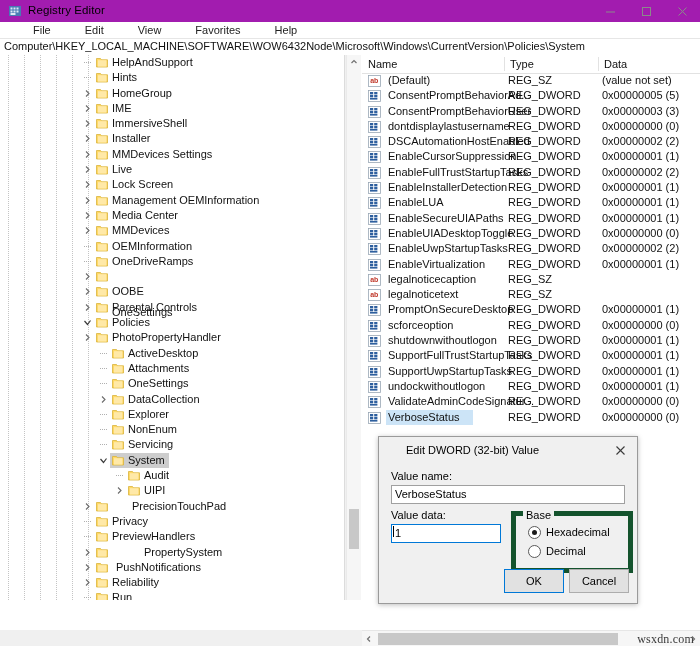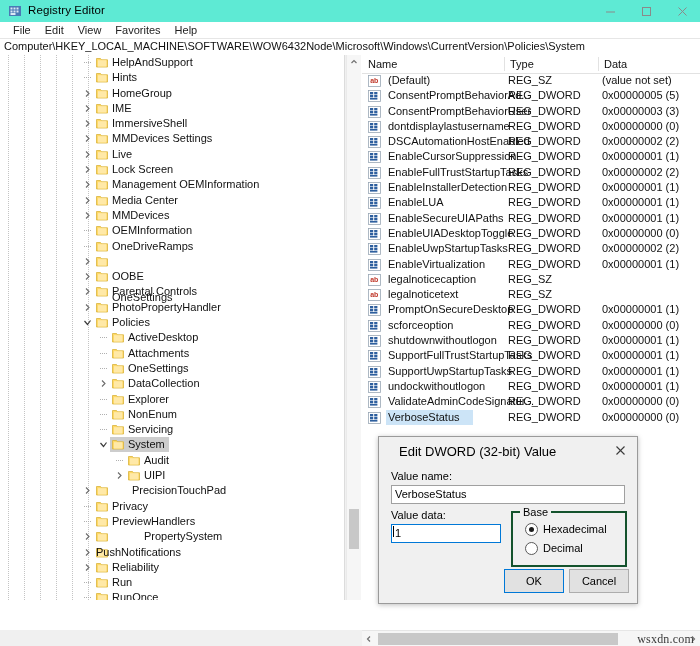--- a/index.html
+++ b/index.html
@@ -6,30 +6,30 @@
   body{
     width:700px;height:646px;overflow:hidden;
     background:#ffffff;
     font-family:"Liberation Sans","DejaVu Sans",sans-serif;
     font-size:11px;color:#000;
     -webkit-font-smoothing:antialiased;
   }
   .app{position:relative;width:700px;height:646px;background:#f0f0f0;}
 
   
-  .titlebar{position:absolute;left:0;top:0;width:700px;height:22px;background:#5eead4;}
+  .titlebar{position:absolute;left:0;top:0;width:700px;height:22px;background:#a21caf;}
   .tb-icon{position:absolute;left:8px;top:4px;width:14px;height:14px;}
   .tb-title{position:absolute;left:28px;top:4px;font-size:11.5px;color:#000;letter-spacing:.1px;}
   .tb-btns{position:absolute;right:0;top:0;height:22px;display:flex;}
   .tb-btn{width:36px;height:22px;display:flex;align-items:center;justify-content:center;color:#666;font-size:11px;}
   .tb-btn svg{display:block;}
 
   
   .menubar{position:absolute;left:0;top:22px;width:700px;height:16px;background:#ffffff;display:flex;align-items:center;padding-left:6px;}
-  .menuitem{padding:0 7px;font-size:11px;color:#222;line-height:16px;}
+  .menuitem{padding:0 7px;font-size:11px;color:#222;line-height:16px;margin-left:20px;}
 
   
   .addrbar{position:absolute;left:0;top:38px;width:700px;height:16px;background:#ffffff;border-top:1px solid #e6e6e6;border-bottom:1px solid #cfcfcf;}
   .addrtext{position:absolute;left:4px;top:1px;font-size:11px;color:#111;white-space:nowrap;}
 
   
   .panes{position:absolute;left:0;top:55px;width:700px;height:575px;background:#fff;}
   .pane-left{position:absolute;left:0;top:0;width:344px;height:575px;background:#fff;overflow:hidden;border-right:1px solid #dcdcdc;}
   .pane-right{position:absolute;left:362px;top:0;width:338px;height:575px;background:#fff;overflow:hidden;}
   .splitter{position:absolute;left:345px;top:0;width:16px;height:575px;background:#f0f0f0;}
@@ -72,26 +72,26 @@
 
   .statusstrip{position:absolute;left:0;top:630px;width:362px;height:16px;background:#f0f0f0;}
   .leftfoot{position:absolute;left:0;top:600px;width:362px;height:30px;background:#fff;}
 
   
   .watermark{position:absolute;right:6px;top:632px;font-size:12px;color:#3a3a3a;font-family:"Liberation Serif","DejaVu Serif",serif;letter-spacing:.2px;}
 
   
   .dialog{position:absolute;left:378px;top:436px;width:258px;height:166px;background:#f0f0f0;border:1px solid #9a9a9a;box-shadow:0 1px 5px rgba(0,0,0,.25);}
   .dlg-title{position:absolute;left:0;top:0;width:258px;height:28px;background:#f0f0f0;}
-  .dlg-title .t{position:absolute;left:20px;top:7px;font-size:13px;color:#000;}
+  .dlg-title .t{position:absolute;left:27px;top:7px;font-size:11px;color:#000;}
   .dlg-close{position:absolute;right:0;top:0;width:34px;height:26px;display:flex;align-items:center;justify-content:center;color:#333;}
   .lbl-s{position:absolute;font-size:11px;color:#000;}
   .tbox{position:absolute;background:#fff;border:1px solid #a0a0a0;}
   .tbox .v{position:absolute;left:3px;top:2px;font-size:11px;color:#000;}
-  .group{position:absolute;border:2px solid #14532d;}
+  .group{position:absolute;border:5px solid #14532d;}
   .group .gt{position:absolute;left:7px;top:-7px;background:#f0f0f0;padding:0 3px;font-size:11px;color:#000;}
   .radio{position:absolute;display:flex;align-items:flex-start;}
   .radio .dot{width:11px;height:11px;border:1px solid #5a5a5a;border-radius:50%;background:#fff;position:relative;}
   .radio .dot.on::after{content:"";position:absolute;left:2.5px;top:2.5px;width:5px;height:5px;border-radius:50%;background:#1b1b1b;}
   .radio .rl{margin-left:5px;font-size:11px;color:#000;}
   .btn{position:absolute;height:22px;background:#e1e1e1;border:1px solid #adadad;display:flex;align-items:center;justify-content:center;font-size:11px;color:#000;}
   .btn.def{border:1px solid #0078d7;background:#e1e1e1;}
   .caret{display:inline-block;width:1px;height:11px;background:#000;vertical-align:-2px;margin-left:1px;}
 </style>
 </head>
@@ -210,20 +210,32 @@
           <div class="trow">
             <span class="chev" style="left:83px;">
               <svg width="9" height="9" viewBox="0 0 9 9">
                 <polyline points="3,1.5 6,4.5 3,7.5" fill="none" stroke="#6b6b6b" stroke-width="1.1"></polyline>
               </svg>
             </span>
             <span class="folder" style="left:96px;"><svg width="12" height="11" viewBox="0 0 12 11">
                 <path d="M0.5 1.5 h4 l1 1.3 h6 v7.2 h-11 z" fill="#ffd966" stroke="#d9b43c" stroke-width="0.8"></path>
                 <rect x="2" y="3.2" width="8.4" height="6.4" fill="#ffe9a8" stroke="none"></rect>
               </svg></span>
+            <span class="lbl" style="left:112px;">Installer</span>
+          </div>
+          <div class="trow">
+            <span class="chev" style="left:83px;">
+              <svg width="9" height="9" viewBox="0 0 9 9">
+                <polyline points="3,1.5 6,4.5 3,7.5" fill="none" stroke="#6b6b6b" stroke-width="1.1"></polyline>
+              </svg>
+            </span>
+            <span class="folder" style="left:96px;"><svg width="12" height="11" viewBox="0 0 12 11">
+                <path d="M0.5 1.5 h4 l1 1.3 h6 v7.2 h-11 z" fill="#ffd966" stroke="#d9b43c" stroke-width="0.8"></path>
+                <rect x="2" y="3.2" width="8.4" height="6.4" fill="#ffe9a8" stroke="none"></rect>
+              </svg></span>
             <span class="lbl" style="left:112px;">MMDevices Settings</span>
           </div>
           <div class="trow">
             <span class="chev" style="left:83px;">
               <svg width="9" height="9" viewBox="0 0 9 9">
                 <polyline points="3,1.5 6,4.5 3,7.5" fill="none" stroke="#6b6b6b" stroke-width="1.1"></polyline>
               </svg>
             </span>
             <span class="folder" style="left:96px;"><svg width="12" height="11" viewBox="0 0 12 11">
                 <path d="M0.5 1.5 h4 l1 1.3 h6 v7.2 h-11 z" fill="#ffd966" stroke="#d9b43c" stroke-width="0.8"></path>
@@ -327,40 +339,40 @@
             </span>
             <span class="folder" style="left:96px;"><svg width="12" height="11" viewBox="0 0 12 11">
                 <path d="M0.5 1.5 h4 l1 1.3 h6 v7.2 h-11 z" fill="#ffd966" stroke="#d9b43c" stroke-width="0.8"></path>
                 <rect x="2" y="3.2" width="8.4" height="6.4" fill="#ffe9a8" stroke="none"></rect>
               </svg></span>
             <span class="lbl" style="left:112px;">Parental Controls</span>
           </div>
           <div class="trow">
             <span class="chev" style="left:83px;">
               <svg width="9" height="9" viewBox="0 0 9 9">
+                <polyline points="1.5,3 4.5,6.5 7.5,2.5" fill="none" stroke="#3a3a3a" stroke-width="1.2"></polyline>
+              </svg>
+            </span>
+            <span class="folder" style="left:96px;"><svg width="12" height="11" viewBox="0 0 12 11">
+                <path d="M0.5 1.5 h4 l1 1.3 h6 v7.2 h-11 z" fill="#ffd966" stroke="#d9b43c" stroke-width="0.8"></path>
+                <rect x="2" y="3.2" width="8.4" height="6.4" fill="#ffe9a8" stroke="none"></rect>
+              </svg></span>
+            <span class="lbl" style="left:112px;">Policies</span>
+          </div>
+          <div class="trow">
+            <span class="chev" style="left:83px;">
+              <svg width="9" height="9" viewBox="0 0 9 9">
                 <polyline points="3,1.5 6,4.5 3,7.5" fill="none" stroke="#6b6b6b" stroke-width="1.1"></polyline>
               </svg>
             </span>
             <span class="folder" style="left:96px;"><svg width="12" height="11" viewBox="0 0 12 11">
                 <path d="M0.5 1.5 h4 l1 1.3 h6 v7.2 h-11 z" fill="#ffd966" stroke="#d9b43c" stroke-width="0.8"></path>
                 <rect x="2" y="3.2" width="8.4" height="6.4" fill="#ffe9a8" stroke="none"></rect>
               </svg></span>
             <span class="lbl" style="left:112px;">PhotoPropertyHandler</span>
-          </div>
-          <div class="trow">
-            <span class="chev" style="left:83px;">
-              <svg width="9" height="9" viewBox="0 0 9 9">
-                <polyline points="1.5,3 4.5,6.5 7.5,2.5" fill="none" stroke="#3a3a3a" stroke-width="1.2"></polyline>
-              </svg>
-            </span>
-            <span class="folder" style="left:96px;"><svg width="12" height="11" viewBox="0 0 12 11">
-                <path d="M0.5 1.5 h4 l1 1.3 h6 v7.2 h-11 z" fill="#ffd966" stroke="#d9b43c" stroke-width="0.8"></path>
-                <rect x="2" y="3.2" width="8.4" height="6.4" fill="#ffe9a8" stroke="none"></rect>
-              </svg></span>
-            <span class="lbl" style="left:112px;">Policies</span>
           </div>
           <div class="trow">
             <div class="dash" style="left:100px;"></div>
             <span class="folder" style="left:112px;"><svg width="12" height="11" viewBox="0 0 12 11">
                 <path d="M0.5 1.5 h4 l1 1.3 h6 v7.2 h-11 z" fill="#ffd966" stroke="#d9b43c" stroke-width="0.8"></path>
                 <rect x="2" y="3.2" width="8.4" height="6.4" fill="#ffe9a8" stroke="none"></rect>
               </svg></span>
             <span class="lbl" style="left:128px;">ActiveDesktop</span>
           </div>
           <div class="trow">
@@ -491,21 +503,21 @@
           <div class="trow">
             <span class="chev" style="left:83px;">
               <svg width="9" height="9" viewBox="0 0 9 9">
                 <polyline points="3,1.5 6,4.5 3,7.5" fill="none" stroke="#6b6b6b" stroke-width="1.1"></polyline>
               </svg>
             </span>
             <span class="folder" style="left:96px;"><svg width="12" height="11" viewBox="0 0 12 11">
                 <path d="M0.5 1.5 h4 l1 1.3 h6 v7.2 h-11 z" fill="#ffd966" stroke="#d9b43c" stroke-width="0.8"></path>
                 <rect x="2" y="3.2" width="8.4" height="6.4" fill="#ffe9a8" stroke="none"></rect>
               </svg></span>
-            <span class="lbl" style="left:96px;">PushNotifications</span>
+            <span class="lbl" style="left:116px;">PushNotifications</span>
           </div>
           <div class="trow">
             <span class="chev" style="left:83px;">
               <svg width="9" height="9" viewBox="0 0 9 9">
                 <polyline points="3,1.5 6,4.5 3,7.5" fill="none" stroke="#6b6b6b" stroke-width="1.1"></polyline>
               </svg>
             </span>
             <span class="folder" style="left:96px;"><svg width="12" height="11" viewBox="0 0 12 11">
                 <path d="M0.5 1.5 h4 l1 1.3 h6 v7.2 h-11 z" fill="#ffd966" stroke="#d9b43c" stroke-width="0.8"></path>
                 <rect x="2" y="3.2" width="8.4" height="6.4" fill="#ffe9a8" stroke="none"></rect>

